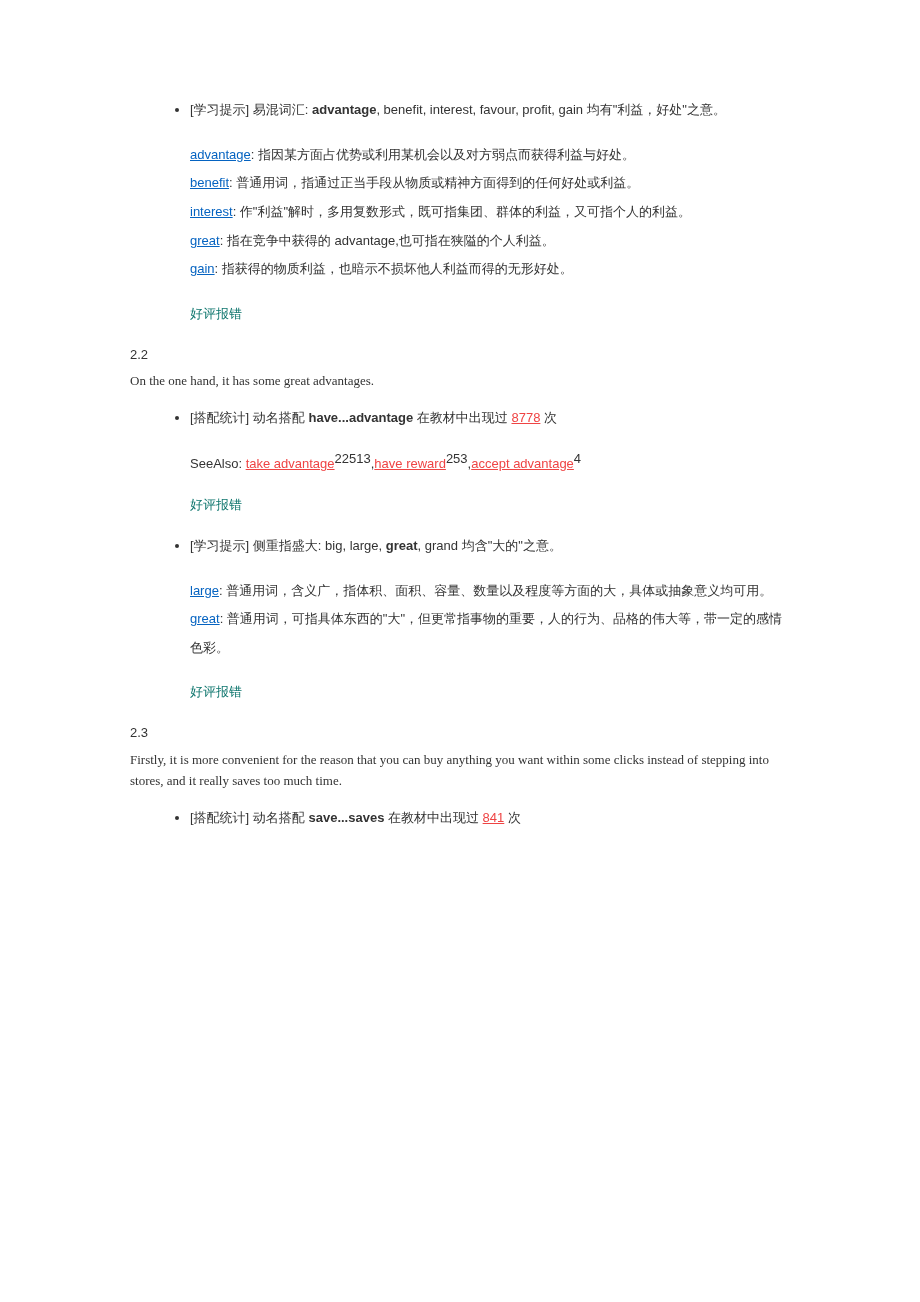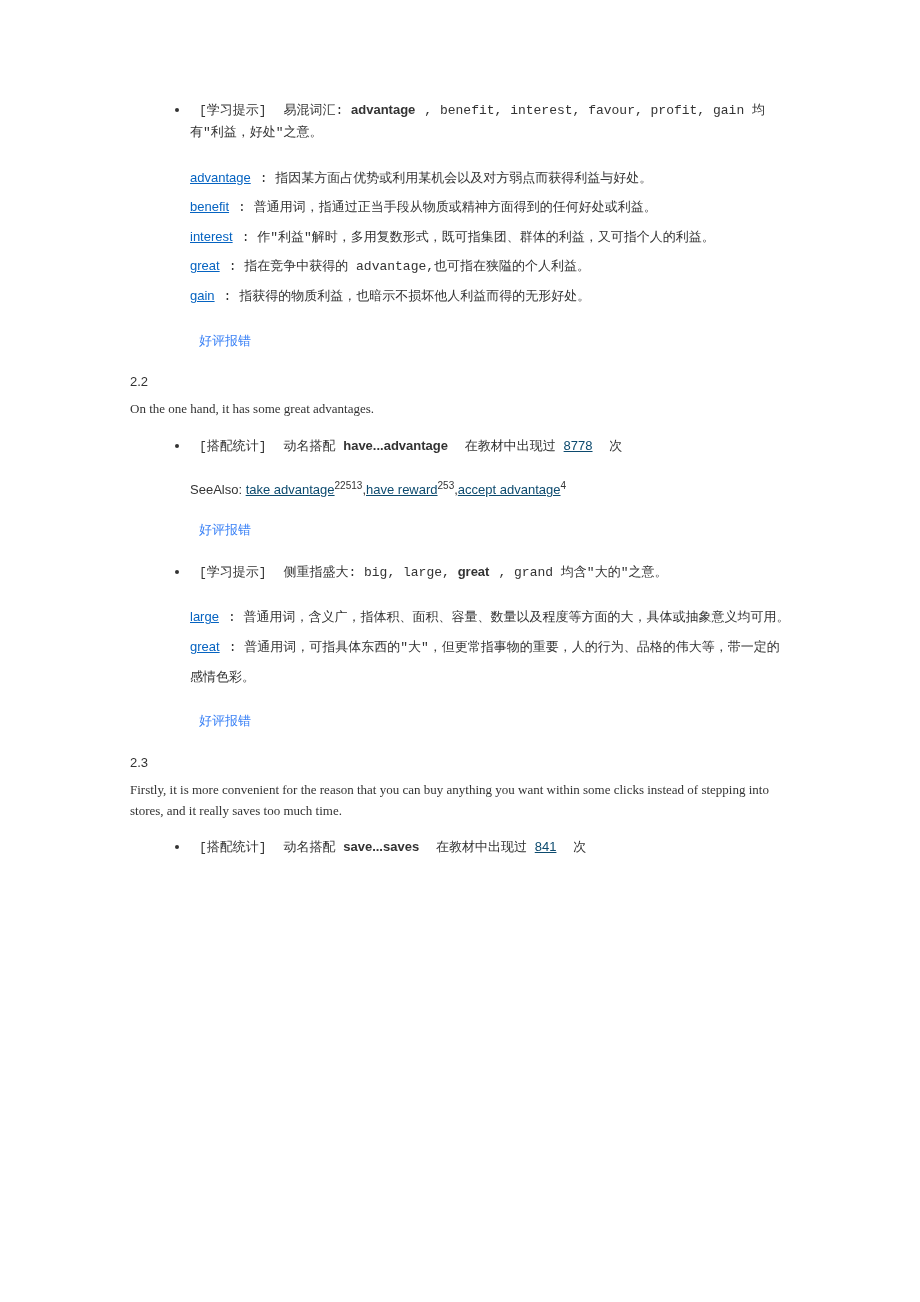--- a/index.html
+++ b/index.html
@@ -27,43 +27,42 @@
   }
   .deflist {
     margin-top: 20px;
     line-height: 2.2;
   }
   .dlink {
     color: #0563c1;
     text-decoration: underline;
   }
   .dlink2 {
-    color: #0c4a6e;
+    color: #ef4444;
   }
   .actions {
     margin-top: 20px;
-    color: #3b82f6;
+    color: #0f766e;
   }
   .secnum {
     margin: 10px 0 6px 0;
   }
   .sentence {
     margin: 0 0 16px 0;
     font-family: Liberation Serif, serif;
   }
   sup {
-    font-size: 10px;
+    font-size: 13px;
     vertical-align: super;
   }
   .seealso {
     margin-top: 20px;
   }
   .cn {
-    font-family: Liberation Mono, monospace;
-    margin-left: 9px;
+    font-family: Liberation Sans, sans-serif;
   }
 </style>
 </head>
 <body>
 
 <ul class="outer">
   <li>
     <span class="tag cn">[学习提示]</span><span class="cn"> 易混词汇: </span><span class="bold">advantage</span><span class="cn">, benefit, interest, favour, profit, gain 均有"利益，好处"之意。</span>
 
     <div class="deflist">

